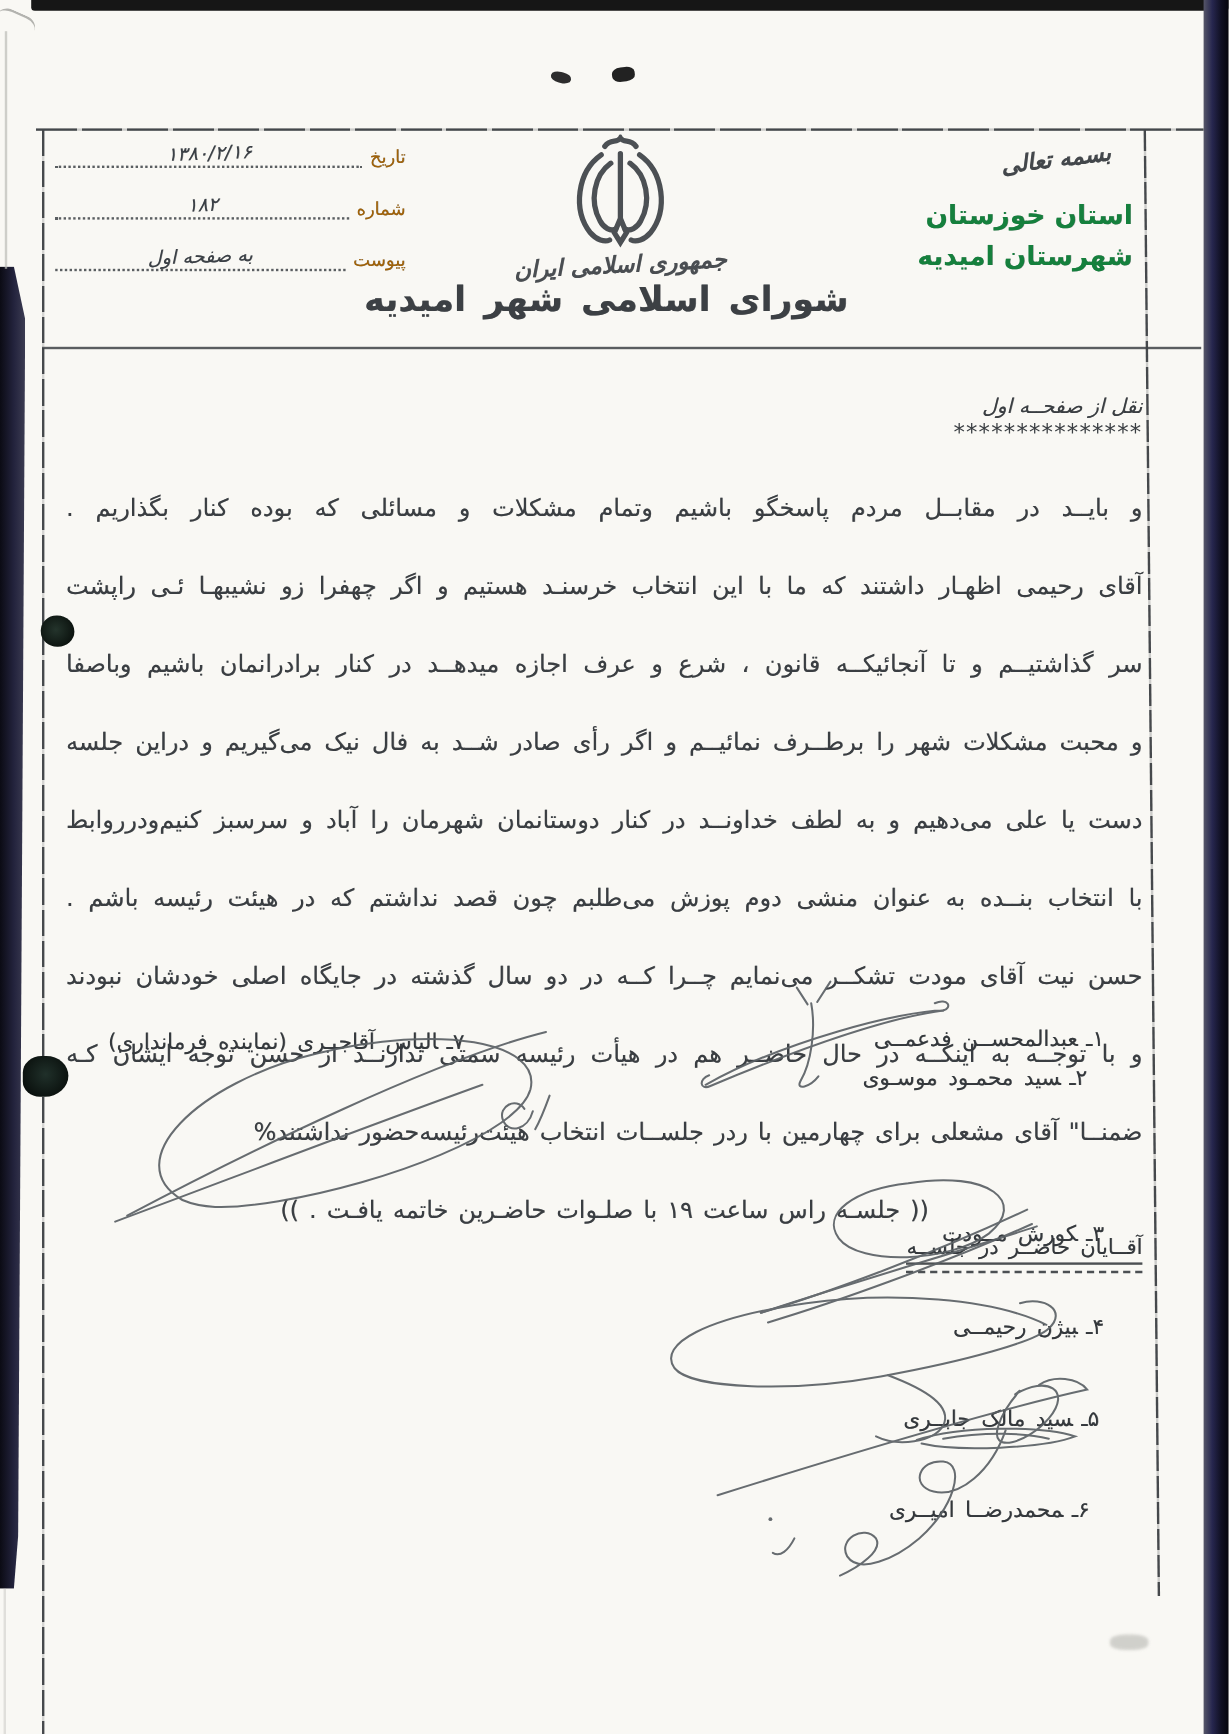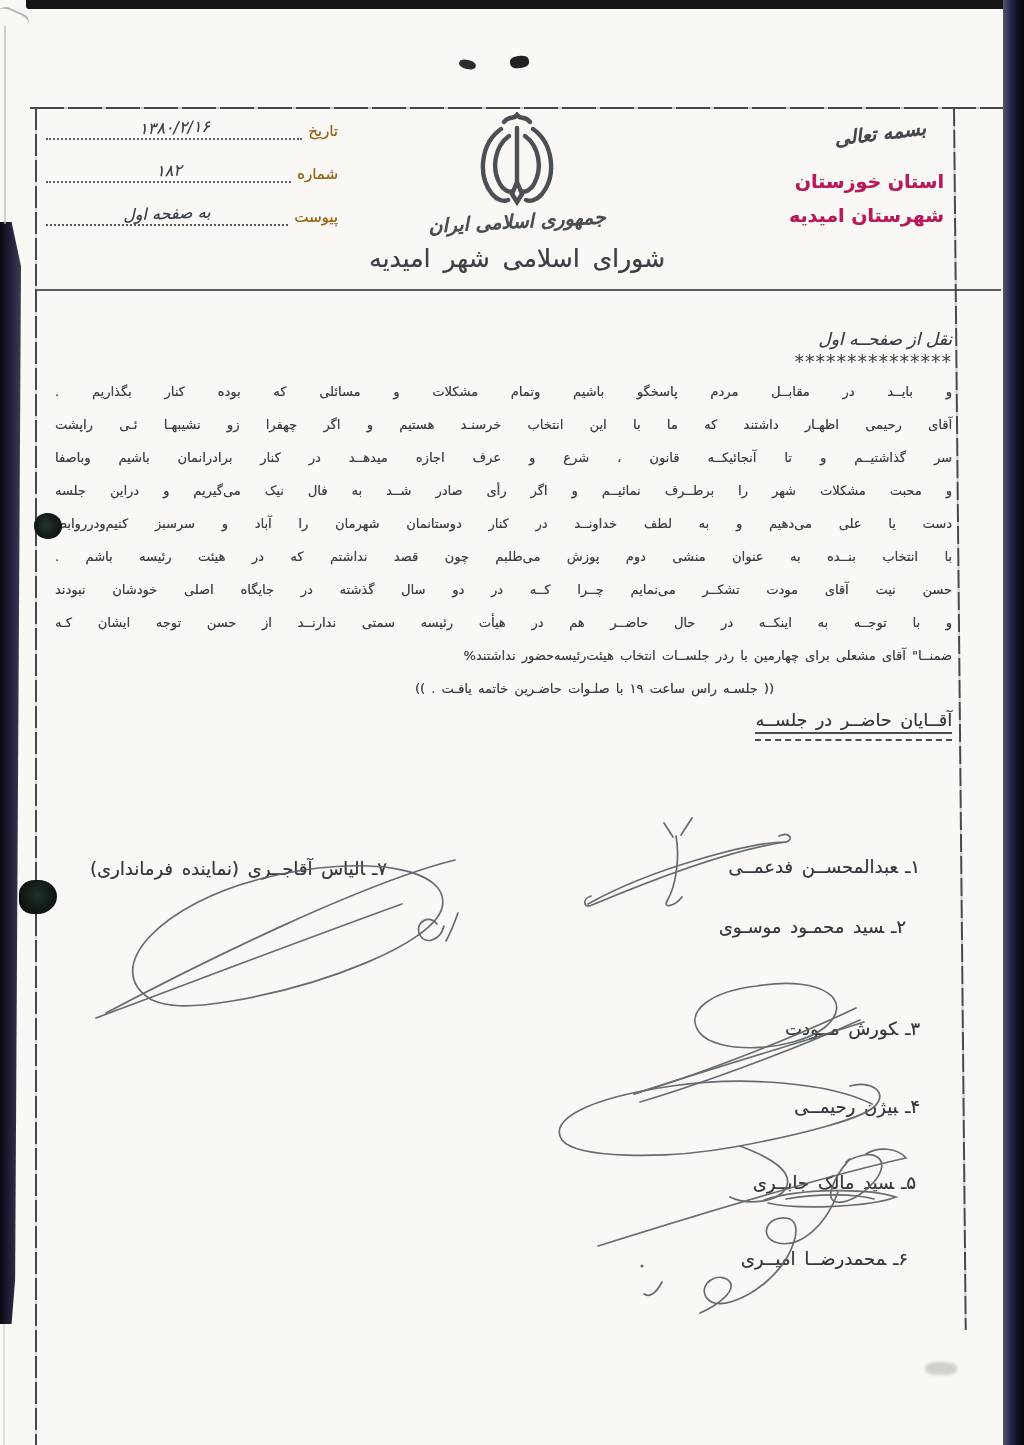--- a/index.html
+++ b/index.html
@@ -35,38 +35,38 @@
   .header-rule{position:absolute;left:35px;top:289px;width:966px;height:2px;background:#3e4245;opacity:.85;}
   
   .hl-left{position:absolute;left:46px;top:118px;width:292px;direction:rtl;}
   .hl-row{display:flex;align-items:flex-end;margin-bottom:21px;}
   .hl-label{font-size:15px;color:#a16207;white-space:nowrap;padding-left:6px;text-shadow:.3px 0 0 rgba(47,51,55,.5);}
   .hl-dots{flex:1;border-bottom:2px dotted #5a5e61;text-align:center;padding-bottom:1px;}
   .hl-value{display:inline-block;font-size:16px;font-style:italic;color:#3b4046;transform:rotate(-2deg);text-shadow:.3px 0 0 rgba(59,64,70,.5);}
   .hl-center{position:absolute;left:327px;top:112px;width:380px;text-align:center;direction:rtl;}
   .emblem{display:block;margin:0 auto;}
   .republic{font-size:19px;font-weight:bold;font-style:italic;color:#4a4e52;transform:rotate(-3deg);margin-top:2px;text-shadow:.3px 0 0 rgba(74,78,82,.5);}
-  .council{font-size:25px;font-weight:normal;color:#3c4044;margin-top:12px;word-spacing:5px;white-space:nowrap;text-shadow:.4px 0 0 rgba(60,64,68,.6);}
+  .council{font-size:29px;font-weight:bold;color:#3c4044;margin-top:0;word-spacing:5px;white-space:nowrap;text-shadow:.4px 0 0 rgba(60,64,68,.6);}
   .hl-right{position:absolute;right:80px;top:122px;width:190px;text-align:right;direction:rtl;}
   .besmele{font-size:19px;font-weight:bold;font-style:italic;color:#43474b;transform:rotate(-7deg);display:inline-block;margin-right:18px;margin-bottom:20px;text-shadow:.3px 0 0 rgba(67,71,75,.5);}
-  .province,.county{font-size:19px;font-weight:bold;color:#be185d;line-height:34px;white-space:nowrap;text-shadow:.3px 0 0 rgba(53,57,61,.5);}
+  .province,.county{font-size:22px;font-weight:bold;color:#15803d;line-height:34px;white-space:nowrap;text-shadow:.3px 0 0 rgba(53,57,61,.5);}
   
   .body-block{position:absolute;left:55px;top:323px;width:897px;direction:rtl;}
   .body-heading{font-size:17px;line-height:24px;margin-top:4px;text-align:right;white-space:nowrap;text-shadow:.3px 0 0 rgba(58,62,66,.55);font-style:italic;}
   .stars{font-size:19px;line-height:20px;height:24px;text-align:right;letter-spacing:1px;color:#3a3e42;}
-  .line{font-size:13px;line-height:33px;min-height:33px;text-align:right;text-shadow:.3px 0 0 rgba(58,62,66,.55);word-spacing:2px;}
+  .line{font-size:20px;line-height:33px;min-height:33px;text-align:right;text-shadow:.3px 0 0 rgba(58,62,66,.55);word-spacing:2px;margin-top:32px;}
   .line.j{text-align:justify;text-align-last:justify;}
   .line.indent{padding-right:178px;white-space:nowrap;}
   .att-heading-wrap{margin-top:5px;text-align:right;}
   .att-heading{display:inline-block;font-size:17.5px;color:#34383c;border-bottom:2px dashed #4c5053;padding-bottom:5px;text-shadow:.3px 0 0 rgba(52,56,60,.55);}
   .att-heading>span{display:inline-block;border-bottom:2px solid #4c5053;padding-bottom:2px;word-spacing:3px;}
   
   .att-row{position:absolute;direction:rtl;white-space:nowrap;font-size:18px;color:#34383c;word-spacing:3px;text-shadow:.35px 0 0 rgba(52,56,60,.55);}
   .att-1{right:104px;top:856px;}
-  .att-2{right:118px;top:916px;}
+  .att-2{right:118px;top:888px;}
   .att-3{right:104px;top:1018px;}
   .att-4{right:104px;top:1096px;}
   .att-5{right:108px;top:1172px;}
   .att-6{right:116px;top:1248px;}
   .att-7{left:90px;top:858px;right:auto;}
   .att-num{margin-left:7px;}
   
   .sig-layer{position:absolute;left:0;top:0;pointer-events:none;}
 </style>
 </head>

